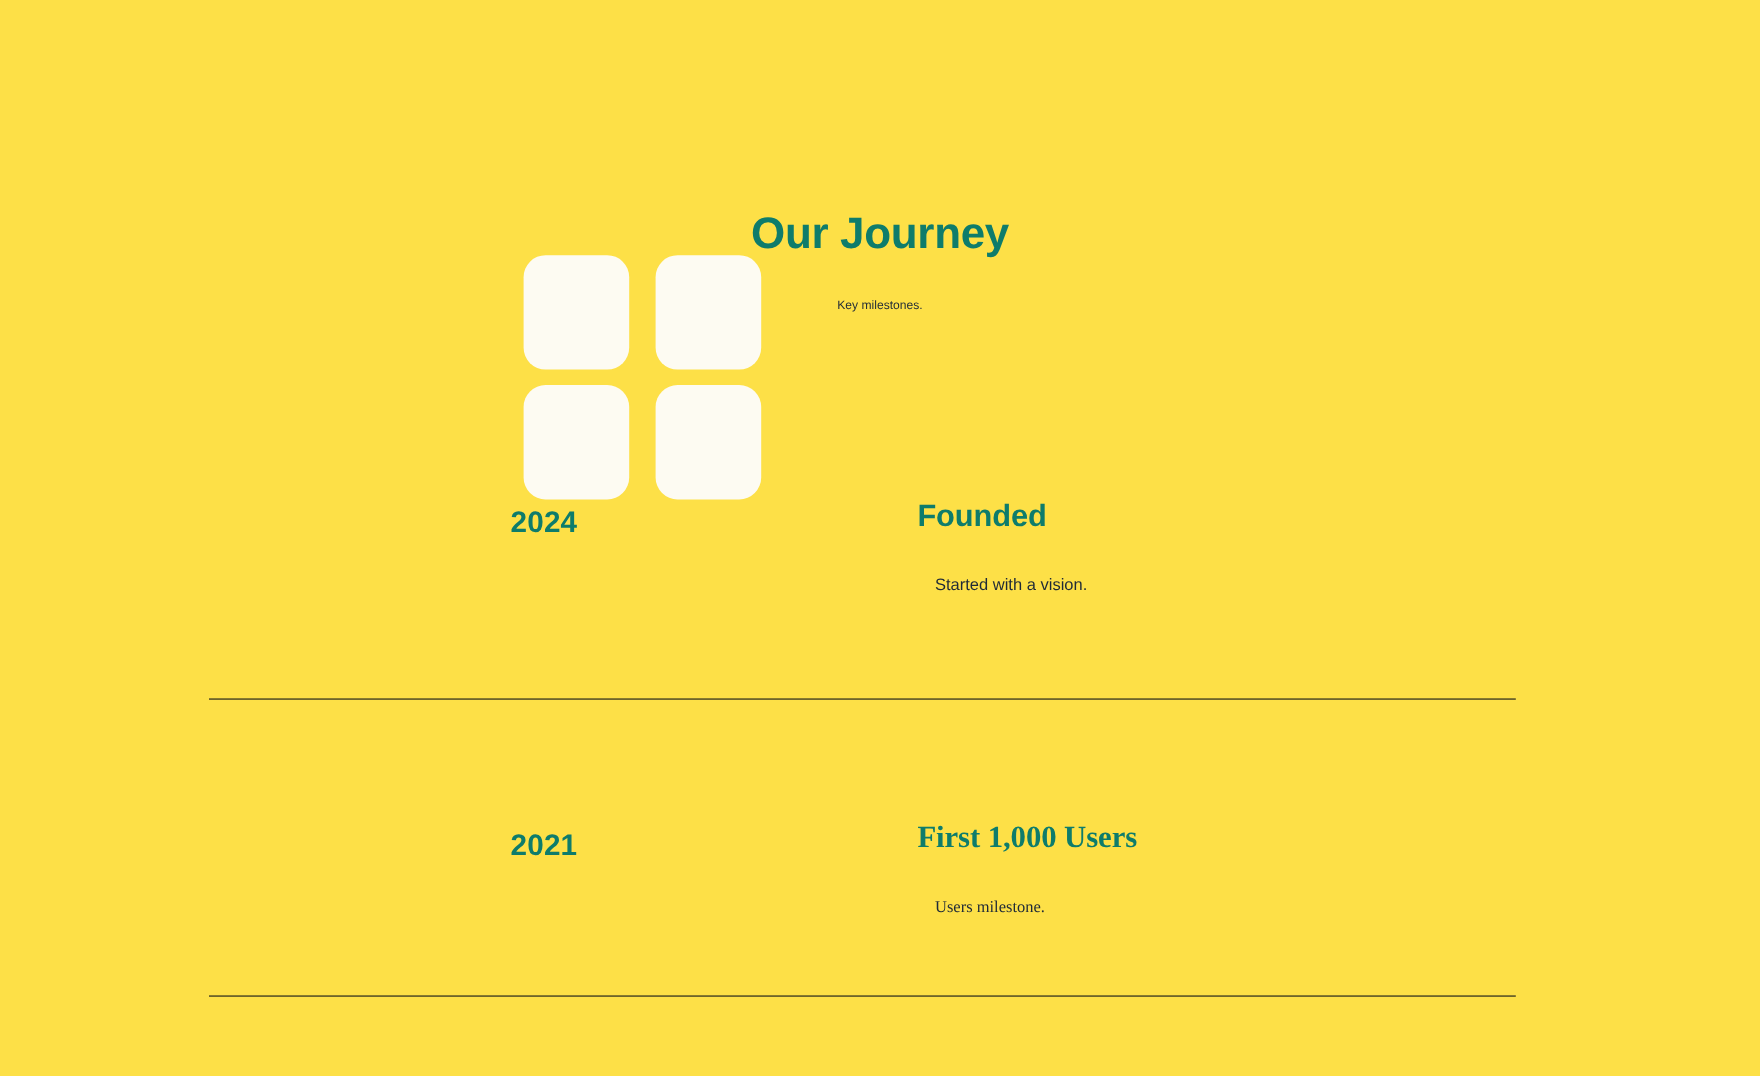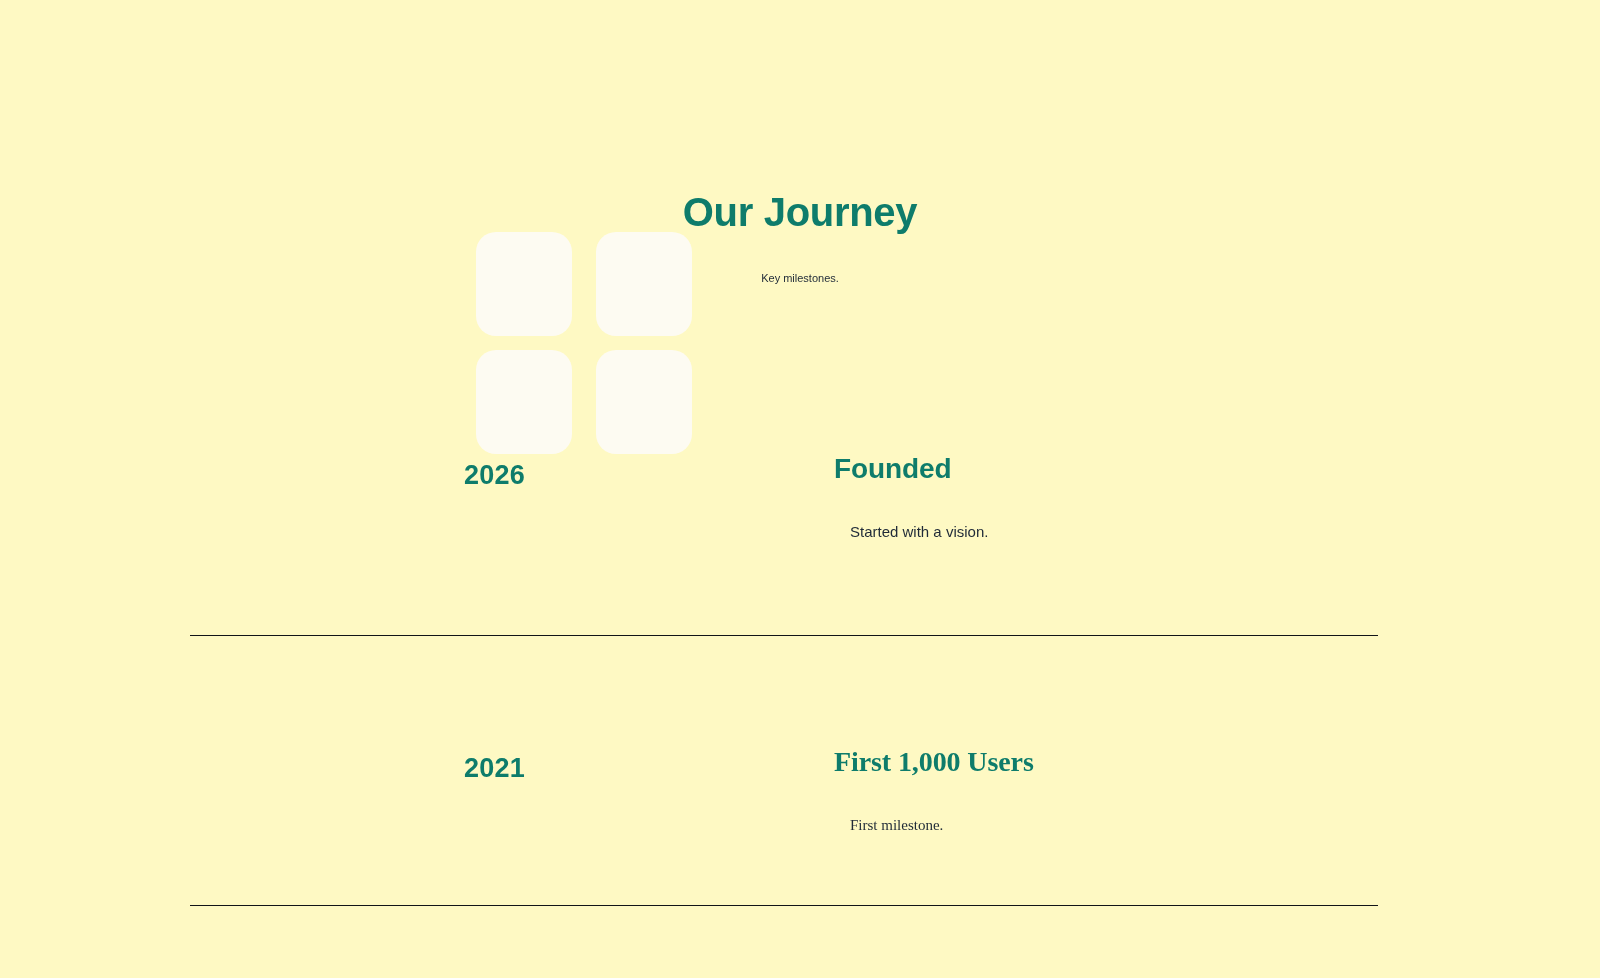--- a/index.html
+++ b/index.html
@@ -15,21 +15,21 @@
     font-family: "Liberation Sans", "DejaVu Sans", sans-serif;
     -webkit-font-smoothing: antialiased;
     overflow: hidden;
     position: relative;
   }
 
   .page {
     width: 1600px;
     height: 978px;
     position: relative;
-    background: #fef9c3;
+    background: #fde047;
   }
 
   
   .journey-header {
     text-align: center;
     padding-top: 188px;
   }
   .journey-title {
     margin: 0;
     font-size: 40px;
@@ -135,21 +135,21 @@
 
   <header class="journey-header">
     <h1 class="journey-title">Our Journey</h1>
     <p class="journey-subtitle">Key milestones.</p>
   </header>
 
   <section class="timeline">
 
     <article class="timeline-row row-1">
       <div class="row-year-col">
-        <span class="row-year">2026</span>
+        <span class="row-year">2024</span>
       </div>
 
       <div class="row-media-col">
         <div class="media-grid">
           <div class="media-tile"></div>
           <div class="media-tile"></div>
           <div class="media-tile"></div>
           <div class="media-tile"></div>
         </div>
       </div>
@@ -162,19 +162,19 @@
 
     <article class="timeline-row row-2">
       <div class="row-year-col">
         <span class="row-year">2021</span>
       </div>
 
       <div class="row-media-col"></div>
 
       <div class="row-text-col">
         <h2 class="row-heading">First 1,000 Users</h2>
-        <p class="row-desc">First milestone.</p>
+        <p class="row-desc">Users milestone.</p>
       </div>
     </article>
 
   </section>
 
 </div>
 
 </body></html>

